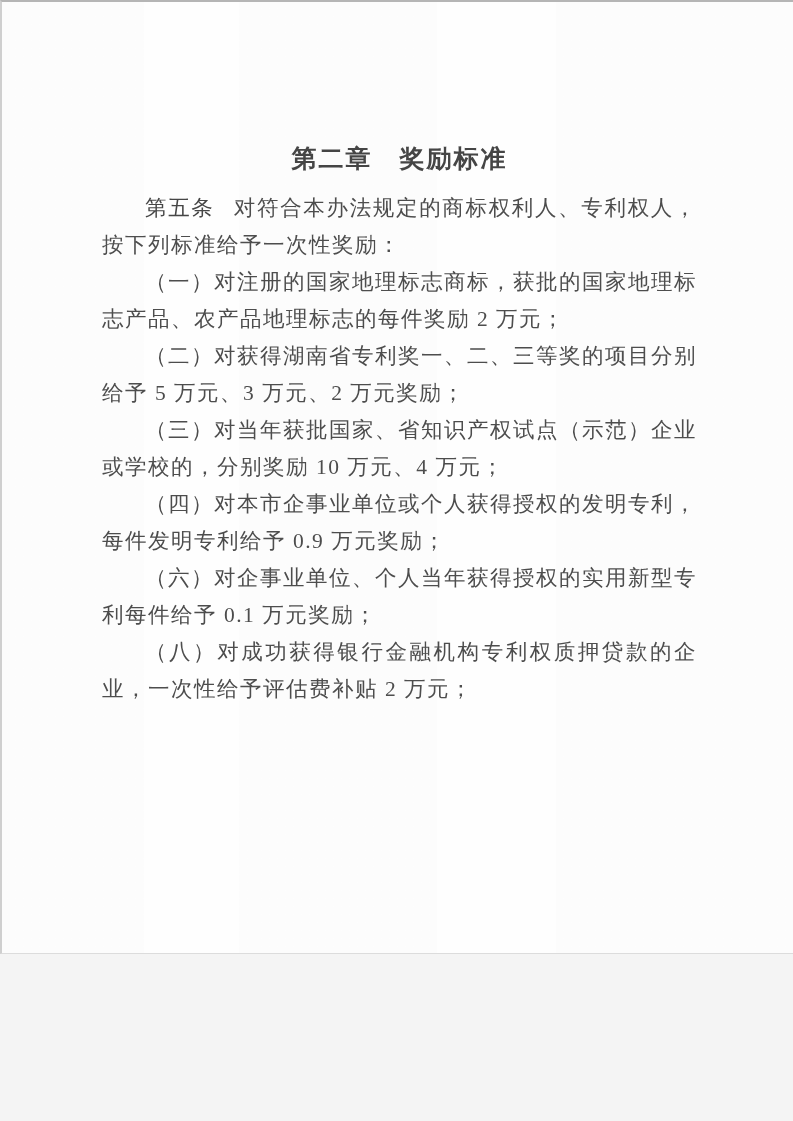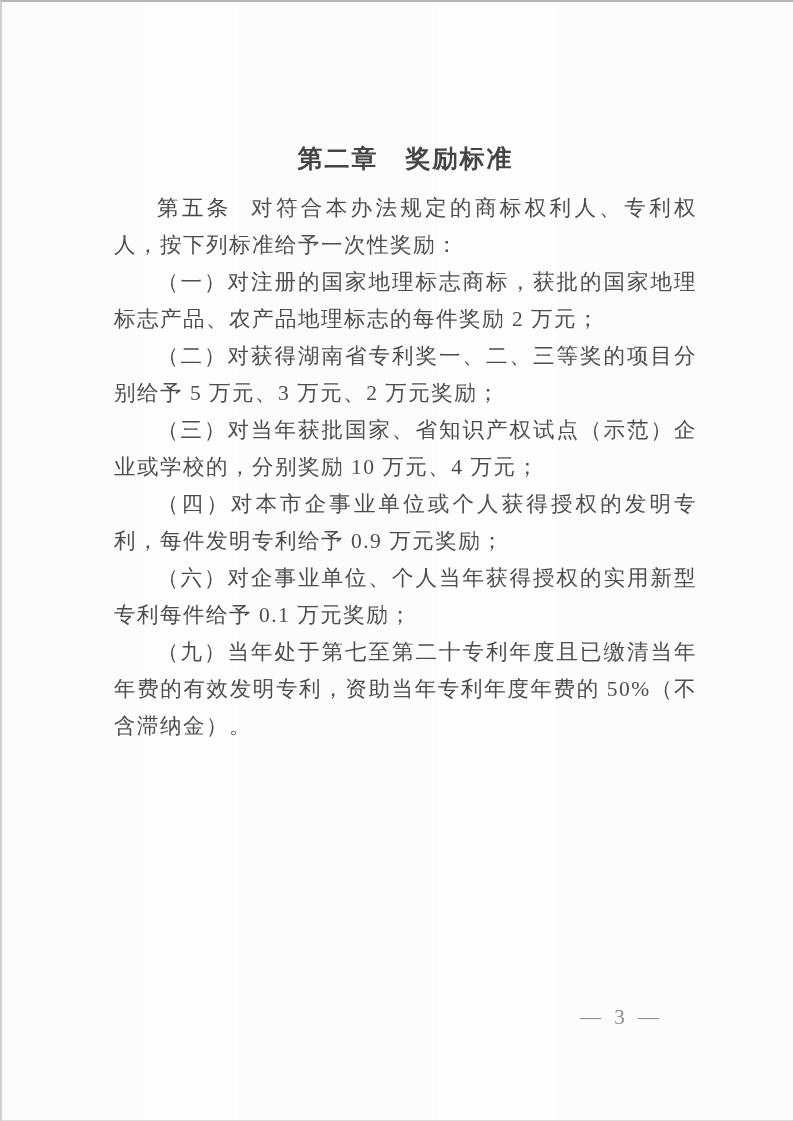--- a/index.html
+++ b/index.html
@@ -3,31 +3,30 @@
 <meta charset="utf-8">
 <style>
   html, body {
     margin: 0;
     padding: 0;
     background: #f4f4f4;
   }
   .scan-page {
     position: relative;
     width: 793px;
-    height: 1121px;
+    height: 954px;
     margin: 0 auto;
     background: #fefefe;
     border-top: 2px solid #b5b5b5;
     border-left: 2px solid #cfcfcf;
     border-bottom: 1px solid #dcdcdc;
     box-sizing: border-box;
     overflow: hidden;
     font-family: "Liberation Serif", "DejaVu Serif", serif;
     color: #4d4d4d;
-    padding-left: 12px;
   }
   
   .scan-page::before {
     content: "";
     position: absolute;
     inset: 0;
     background:
       linear-gradient(90deg, rgba(0,0,0,0.008) 0 18%, rgba(0,0,0,0.0) 18% 30%,
         rgba(0,0,0,0.008) 30% 55%, rgba(0,0,0,0.0) 55% 70%, rgba(0,0,0,0.008) 70% 100%);
     pointer-events: none;
@@ -76,18 +75,18 @@
 
     <h1 class="chapter-heading">第二章　奖励标准</h1>
 
     <p class="para"><span class="article-label">第五条</span><span>对符合本办法规定的商标权利人、专利权人，按下列标准给予一次性奖励：</span></p>
 
     <p class="para">（一）对注册的国家地理标志商标，获批的国家地理标志产品、农产品地理标志的每件奖励 2 万元；</p>
     <p class="para">（二）对获得湖南省专利奖一、二、三等奖的项目分别给予 5 万元、3 万元、2 万元奖励；</p>
     <p class="para">（三）对当年获批国家、省知识产权试点（示范）企业或学校的，分别奖励 10 万元、4 万元；</p>
     <p class="para">（四）对本市企事业单位或个人获得授权的发明专利，每件发明专利给予 0.9 万元奖励；</p>
     <p class="para">（六）对企事业单位、个人当年获得授权的实用新型专利每件给予 0.1 万元奖励；</p>
-    <p class="para">（九）当年处于第七至第二十专利年度且已缴清当年年费的有效发明专利，资助当年专利年度年费的 50%（不含滞纳金）。</p>
+    <p class="para">（八）对成功获得银行金融机构专利权质押贷款的企业，一次性给予评估费补贴 2 万元；</p>
 
   </div>
 
   <div class="page-number">— 3 —</div>
 </div>
 
 </body></html>

